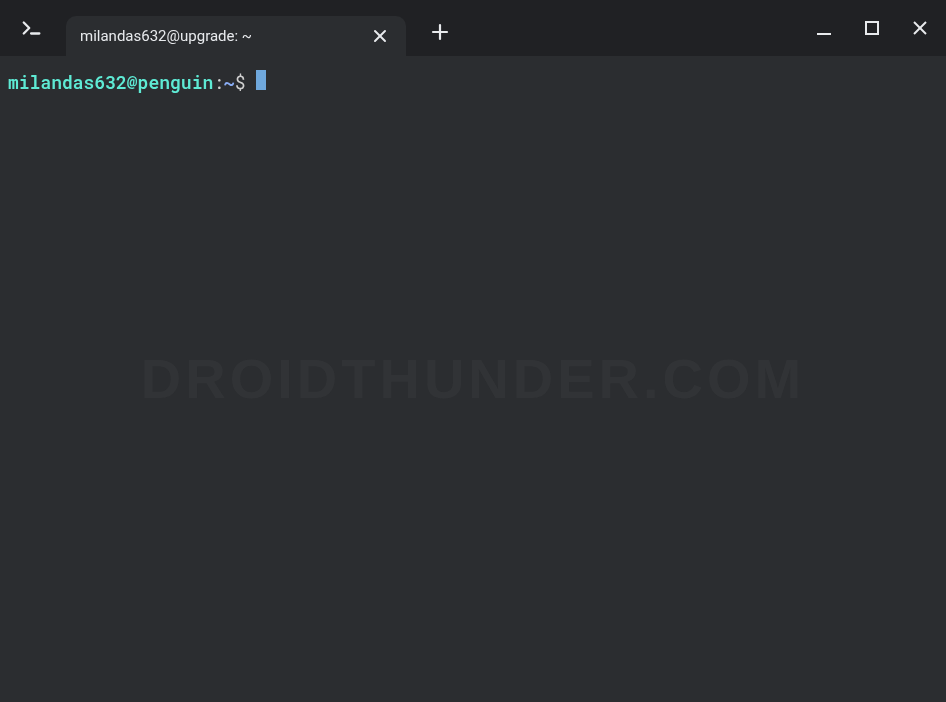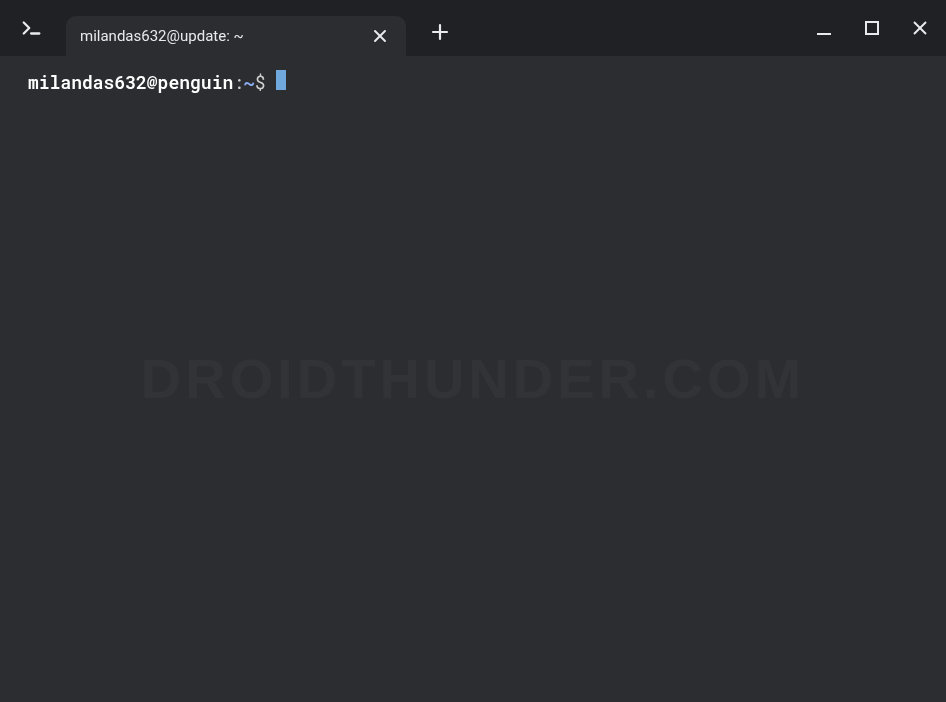--- a/index.html
+++ b/index.html
@@ -111,23 +111,22 @@
       position: relative;
     }
 
     .terminal-line {
       white-space: pre;
       display: flex;
       flex-wrap: wrap;
     }
 
     .prompt-user {
-      color: #ffffff;
+      color: #5eead4;
       font-weight: 600;
-      margin-left: 20px;
     }
 
     .prompt-separator {
       color: #d0d0d0;
     }
 
     .prompt-path {
       color: #8aadf4;
       font-weight: 600;
     }
@@ -168,21 +167,21 @@
 
 <div class="title-bar">
   <div class="app-icon">
     <svg class="terminal-icon-svg" viewBox="0 0 24 24">
       <path d="M3 6 L9 12 L3 18" stroke="#E8EAED" stroke-width="2.5" fill="none" stroke-linecap="round" stroke-linejoin="round"></path>
       <line x1="11" y1="18" x2="20" y2="18" stroke="#E8EAED" stroke-width="2.5" stroke-linecap="round"></line>
     </svg>
   </div>
 
   <div class="tab">
-    <span class="tab-title">milandas632@update: ~</span>
+    <span class="tab-title">milandas632@upgrade: ~</span>
     <div class="tab-close">
       <svg width="14" height="14" viewBox="0 0 14 14">
         <line x1="2" y1="2" x2="12" y2="12" stroke="#E8EAED" stroke-width="2" stroke-linecap="round"></line>
         <line x1="12" y1="2" x2="2" y2="12" stroke="#E8EAED" stroke-width="2" stroke-linecap="round"></line>
       </svg>
     </div>
   </div>
 
   <div class="new-tab-btn">
     <svg width="18" height="18" viewBox="0 0 18 18">

